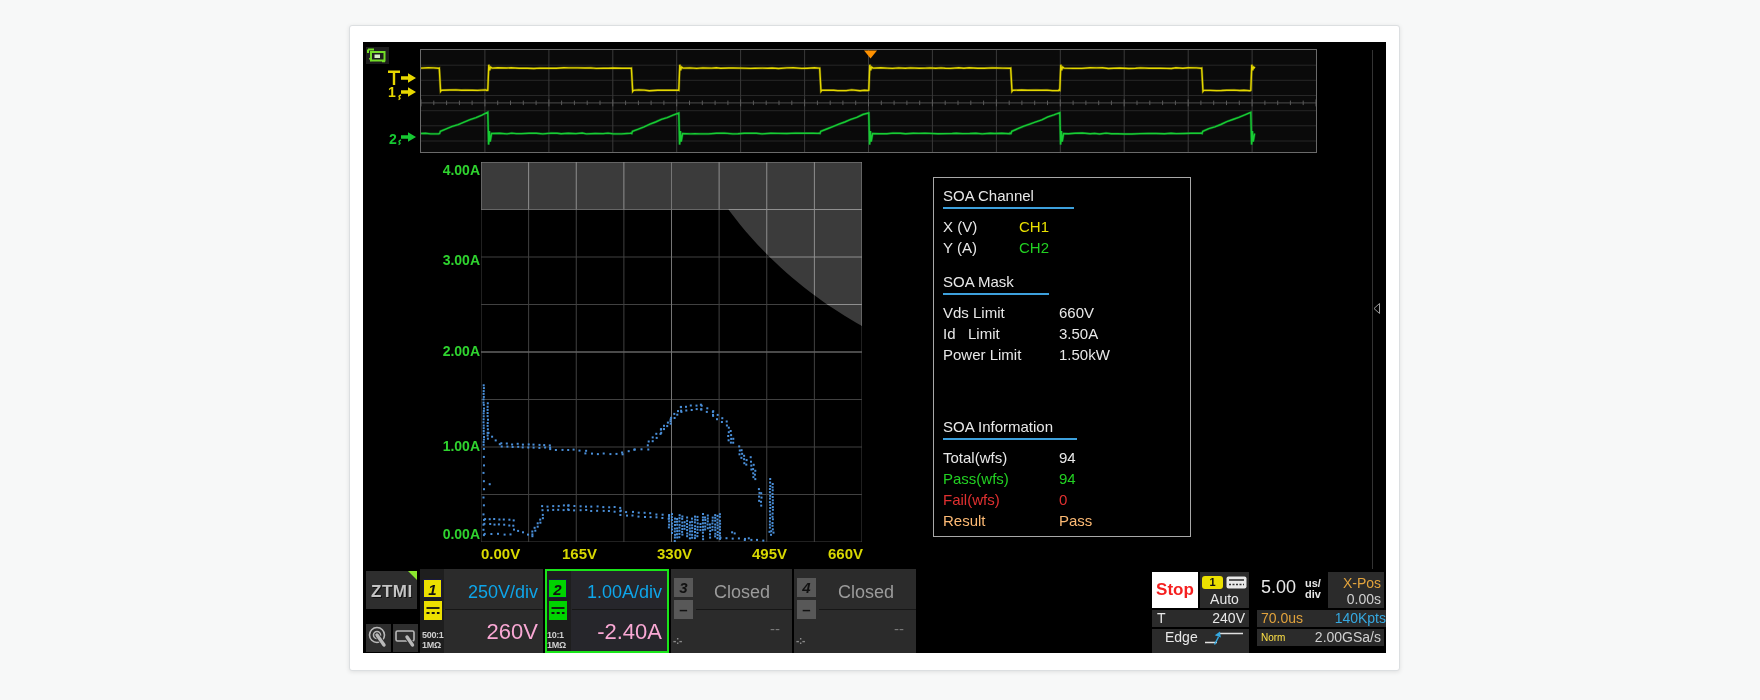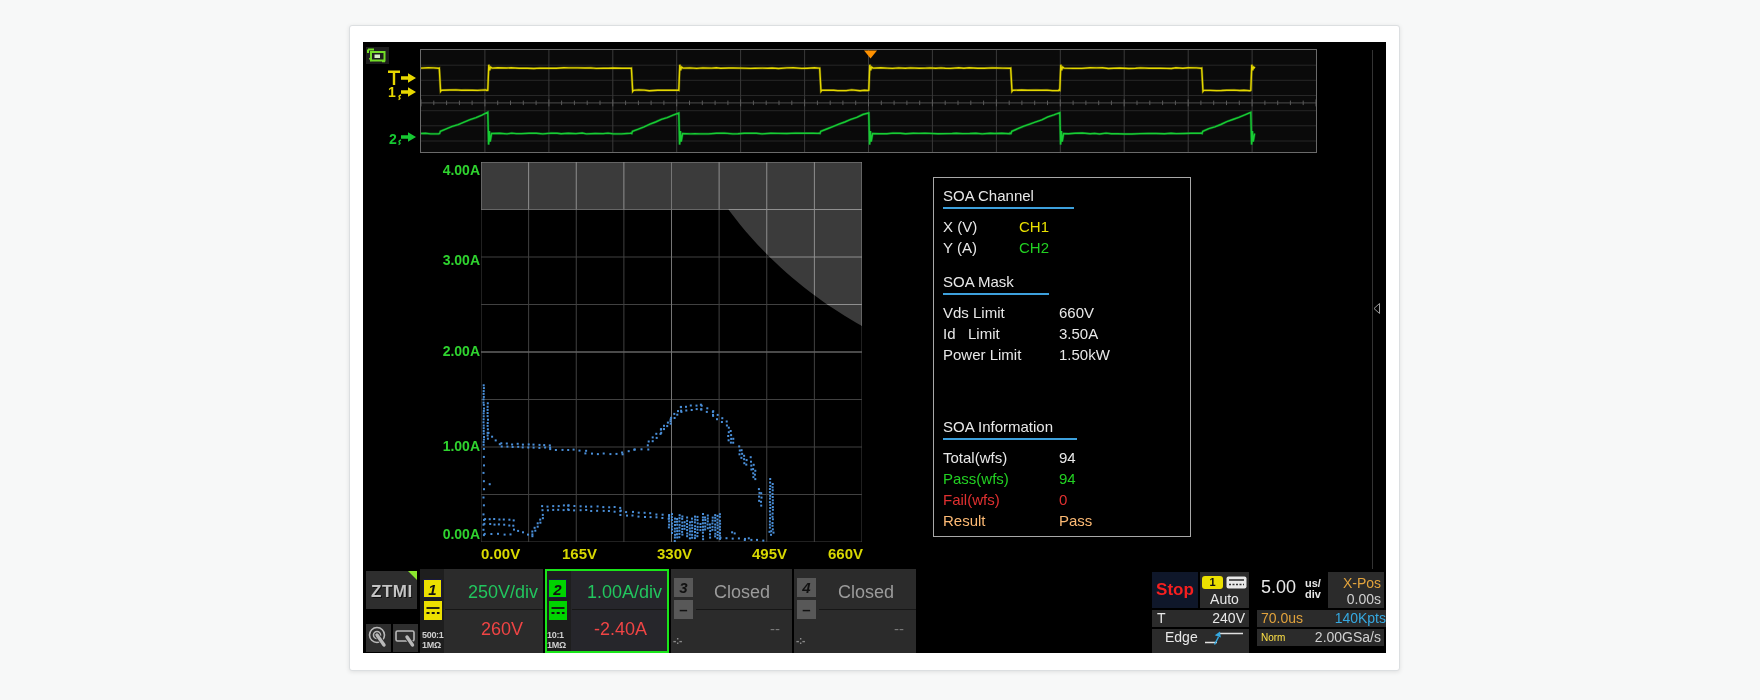--- a/index.html
+++ b/index.html
@@ -9,22 +9,22 @@
 .xlab{position:absolute;top:504px;font-size:15px;font-weight:bold;color:#d8d800;line-height:15px}
 #ipanel{position:absolute;left:570px;top:135px;width:258px;height:360px;border:1px solid #a8a8a8;color:#e8e8e8;font-size:15px}
 #ipanel .row{position:absolute;left:9px;width:238px;height:20px;line-height:20px}
 #ipanel .v1{position:absolute;left:76px}
 #ipanel .v2{position:absolute;left:116px}
 #ipanel .ul{position:absolute;left:9px;height:2px;background:#3da0dc}
 .yel{color:#e8e000}.grn{color:#22d022}.red{color:#e03030}.blu{color:#fdba74}
 
 .blk{position:absolute;top:527px;height:84px;background:#2b2b2b}
 .badge{position:absolute;width:19px;height:19px;font-weight:bold;font-style:italic;font-size:15px;text-align:center;line-height:19px;color:#111}
-.vdiv{position:absolute;right:5px;top:13px;font-size:18px;color:#22c55e}
-.vofs{position:absolute;right:20px;top:50px;font-size:18px;color:#ef4444}
+.vdiv{position:absolute;right:5px;top:13px;font-size:18px;color:#0ea5e9}
+.vofs{position:absolute;right:5px;top:50px;font-size:22px;color:#f9a8d4}
 .probe{position:absolute;left:2px;top:62px;font-size:9px;font-weight:bold;color:#cfcfcf;line-height:9.5px;letter-spacing:-0.3px}
 .sep{position:absolute;left:25px;right:0;top:40px;height:1px;background:#161616}
 .badgecol{position:absolute;left:0;top:0;bottom:0;width:24px;background:#1e1e1e}
 .trow{position:absolute;background:#2b2b2b}
 </style></head><body>
 <div id="card"></div>
 <div id="screen">
 
   <svg class="abs" style="left:3px;top:5px" width="23" height="17" viewBox="0 0 23 17">
     <rect x="0" y="0" width="23" height="17" fill="#1d1d1d"></rect>
@@ -765,21 +765,21 @@
   <div class="blk" style="left:431px;width:122px">
     <div class="badgecol" style="background:#2b2b2b"></div>
     <div class="badge" style="left:3px;top:9px;background:#585858">4</div>
     <div class="badge" style="left:3px;top:31px;background:#585858;font-style:normal">–</div>
     <div class="probe" style="top:67px;color:#8a8a8a;font-size:10px;font-weight:bold">-:-</div>
     <div class="sep"></div>
     <div class="vdiv" style="color:#9b9b9b;right:22px">Closed</div>
     <div class="vofs" style="color:#787878;font-size:15px;top:51px;right:12px">--</div>
   </div>
 
-  <div class="trow" style="left:789px;top:530px;width:46px;height:36px;background:#0f172a;text-align:center">
+  <div class="trow" style="left:789px;top:530px;width:46px;height:36px;background:#ffffff;text-align:center">
     <span style="font-size:17px;font-weight:bold;color:#f51f1f;line-height:36px">Stop</span>
   </div>
   <div class="trow" style="left:837px;top:530px;width:49px;height:36px">
     <div class="abs" style="left:2px;top:4px;width:21px;height:13px;background:#ece000;border-radius:3px;color:#111;font-weight:bold;font-size:11px;text-align:center;line-height:13px">1</div>
     <svg class="abs" style="left:26px;top:4px" width="21" height="13" viewBox="0 0 21 13">
         <rect x="0.5" y="0.5" width="20" height="12" rx="2" fill="#e8e8e8"></rect>
         <line x1="3" y1="4" x2="18" y2="4" stroke="#333" stroke-width="1.6"></line>
         <line x1="3" y1="8.5" x2="18" y2="8.5" stroke="#333" stroke-width="1.6" stroke-dasharray="2 1.5"></line>
       </svg>
     <div class="abs" style="left:0;top:19px;width:49px;text-align:center;font-size:14px;color:#e8e8e8">Auto</div>

